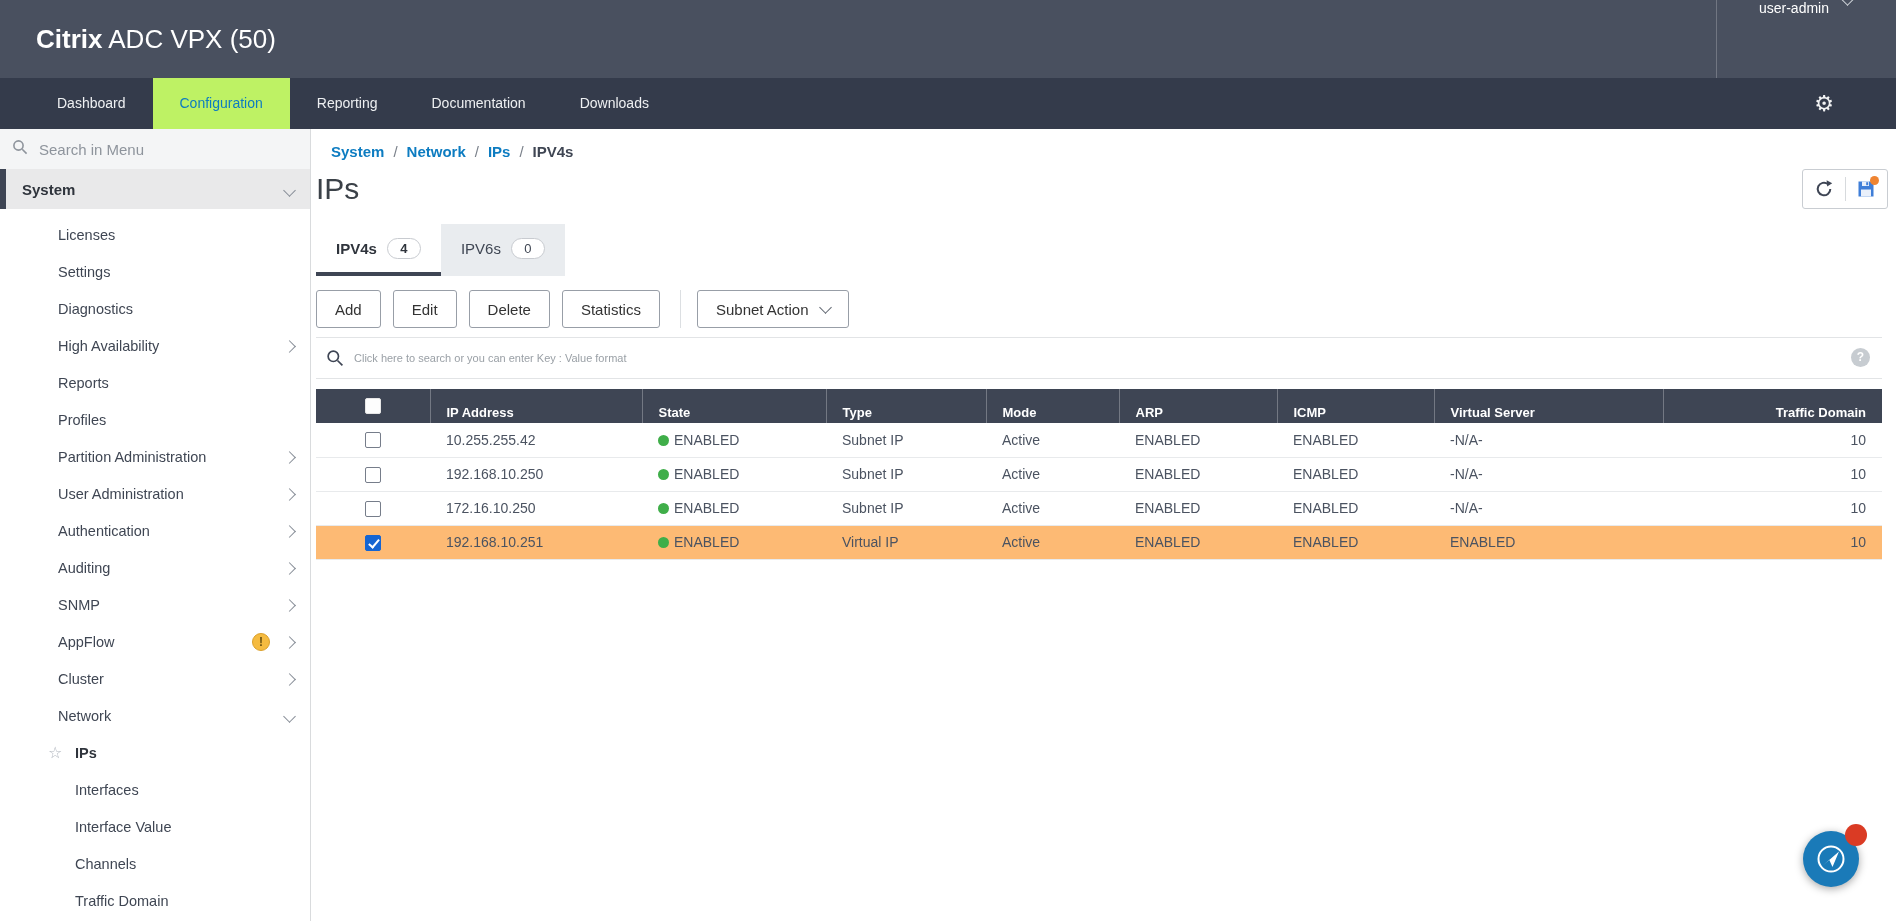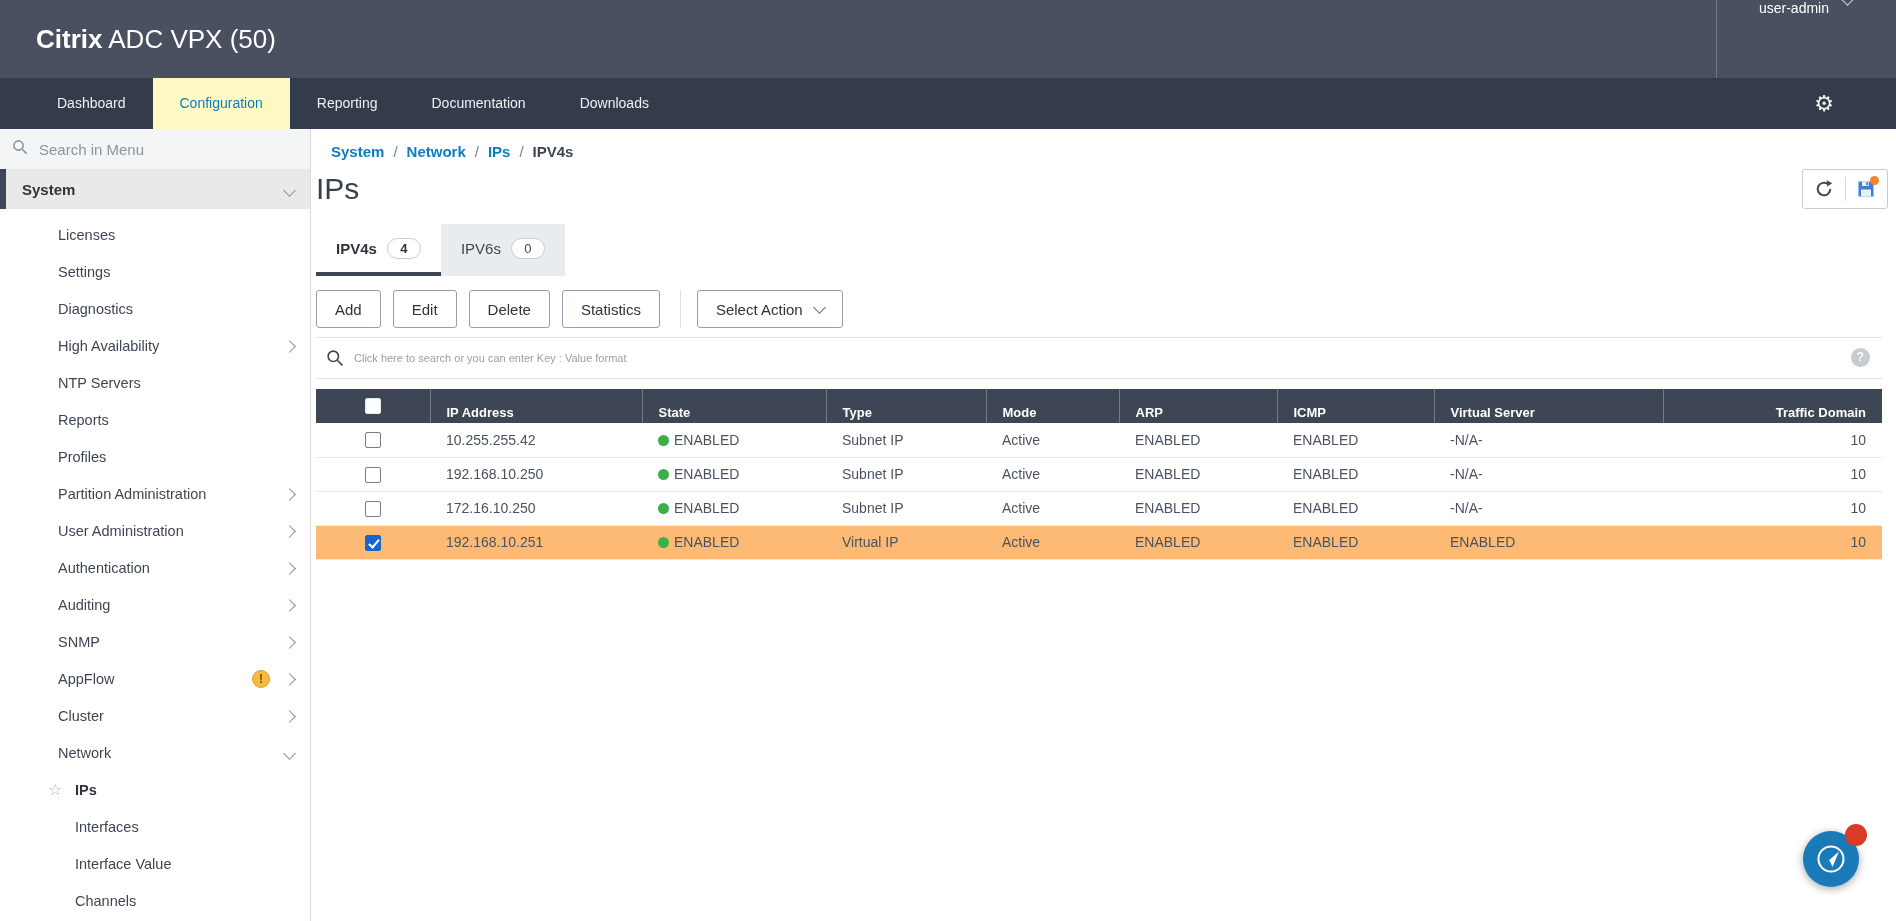--- a/index.html
+++ b/index.html
@@ -14,21 +14,21 @@
   .brand .bold{font-weight:bold}
   .userblock{margin-left:auto;height:100%;display:flex;align-items:flex-start;gap:14px;
     border-left:1px solid rgba(255,255,255,.22);padding:0 44px 0 42px;color:#fff;font-size:14px}
   .chev{display:inline-block;width:8px;height:8px;border-top:2px solid #868c96;border-right:2px solid #868c96}
   .chev.down{transform:rotate(135deg)}
   .chev.right{transform:rotate(45deg)}
   .chev.white{border-color:#d4d8dd;border-width:1.5px;margin-top:-5px}
   
   .navbar{height:51px;background:#343b4b;display:flex;padding-left:30px;position:relative}
   .nav-item{padding:0 27px;line-height:51px;font-size:14px;color:#eef0f2;cursor:default}
-  .nav-item.active{background:#fef9c3;color:#0d7cc1}
+  .nav-item.active{background:#bef264;color:#0d7cc1}
   .gear{position:absolute;right:62px;top:0;line-height:51px;font-size:22px;color:#f2f3f4}
   
   .shell{display:flex;height:808px}
   
   .sidebar{width:310px;min-width:310px;border-right:1px solid #d9dbdd;overflow:hidden;background:#fff}
   .sb-search{height:40px;background:#f4f5f6;display:flex;align-items:center;padding:0 12px;gap:9px}
   .sb-search input{flex:1;border:0;outline:0;background:transparent;font-size:15px;color:#555;font-family:inherit}
   .sb-search input::placeholder{color:#8e949c}
   .sb-section{height:40px;background:#e9e9ea;border-left:6px solid #3e4554;display:flex;align-items:center;
     font-weight:bold;font-size:15px;color:#2f343c;padding-left:16px;position:relative}
@@ -147,23 +147,20 @@
         </div>
         <div class="sb-item lvl1">
           <span>Settings</span>
         </div>
         <div class="sb-item lvl1">
           <span>Diagnostics</span>
         </div>
         <div class="sb-item lvl1">
           <span>High Availability</span>
           <span class="sb-chev"><span class="chev right"></span></span>
-        </div>
-        <div class="sb-item lvl1">
-          <span>NTP Servers</span>
         </div>
         <div class="sb-item lvl1">
           <span>Reports</span>
         </div>
         <div class="sb-item lvl1">
           <span>Profiles</span>
         </div>
         <div class="sb-item lvl1">
           <span>Partition Administration</span>
           <span class="sb-chev"><span class="chev right"></span></span>
@@ -249,21 +246,21 @@
         <div class="tab">
           <span>IPV6s</span>
           <span class="pill">0</span>
         </div>
       </div>
 
     <div class="actions">
       <span id="action-buttons"><button class="btn">Add</button><button class="btn">Edit</button><button class="btn">Delete</button><button class="btn">Statistics</button></span>
       <span class="vdiv"></span>
       <button class="btn select">
-        <span>Select Action</span>
+        <span>Subnet Action</span>
         <span class="chev down"></span>
       </button>
     </div>
 
     <div class="searchbar">
       <span class="search-ico">
         <svg width="18" height="18" viewBox="0 0 16 16">
             <circle cx="6.5" cy="6.5" r="4.6" fill="none" stroke="#3e4554" stroke-width="1.5"></circle>
             <line x1="10.2" y1="10.2" x2="14.6" y2="14.6" stroke="#3e4554" stroke-width="1.5"></line>
           </svg>

